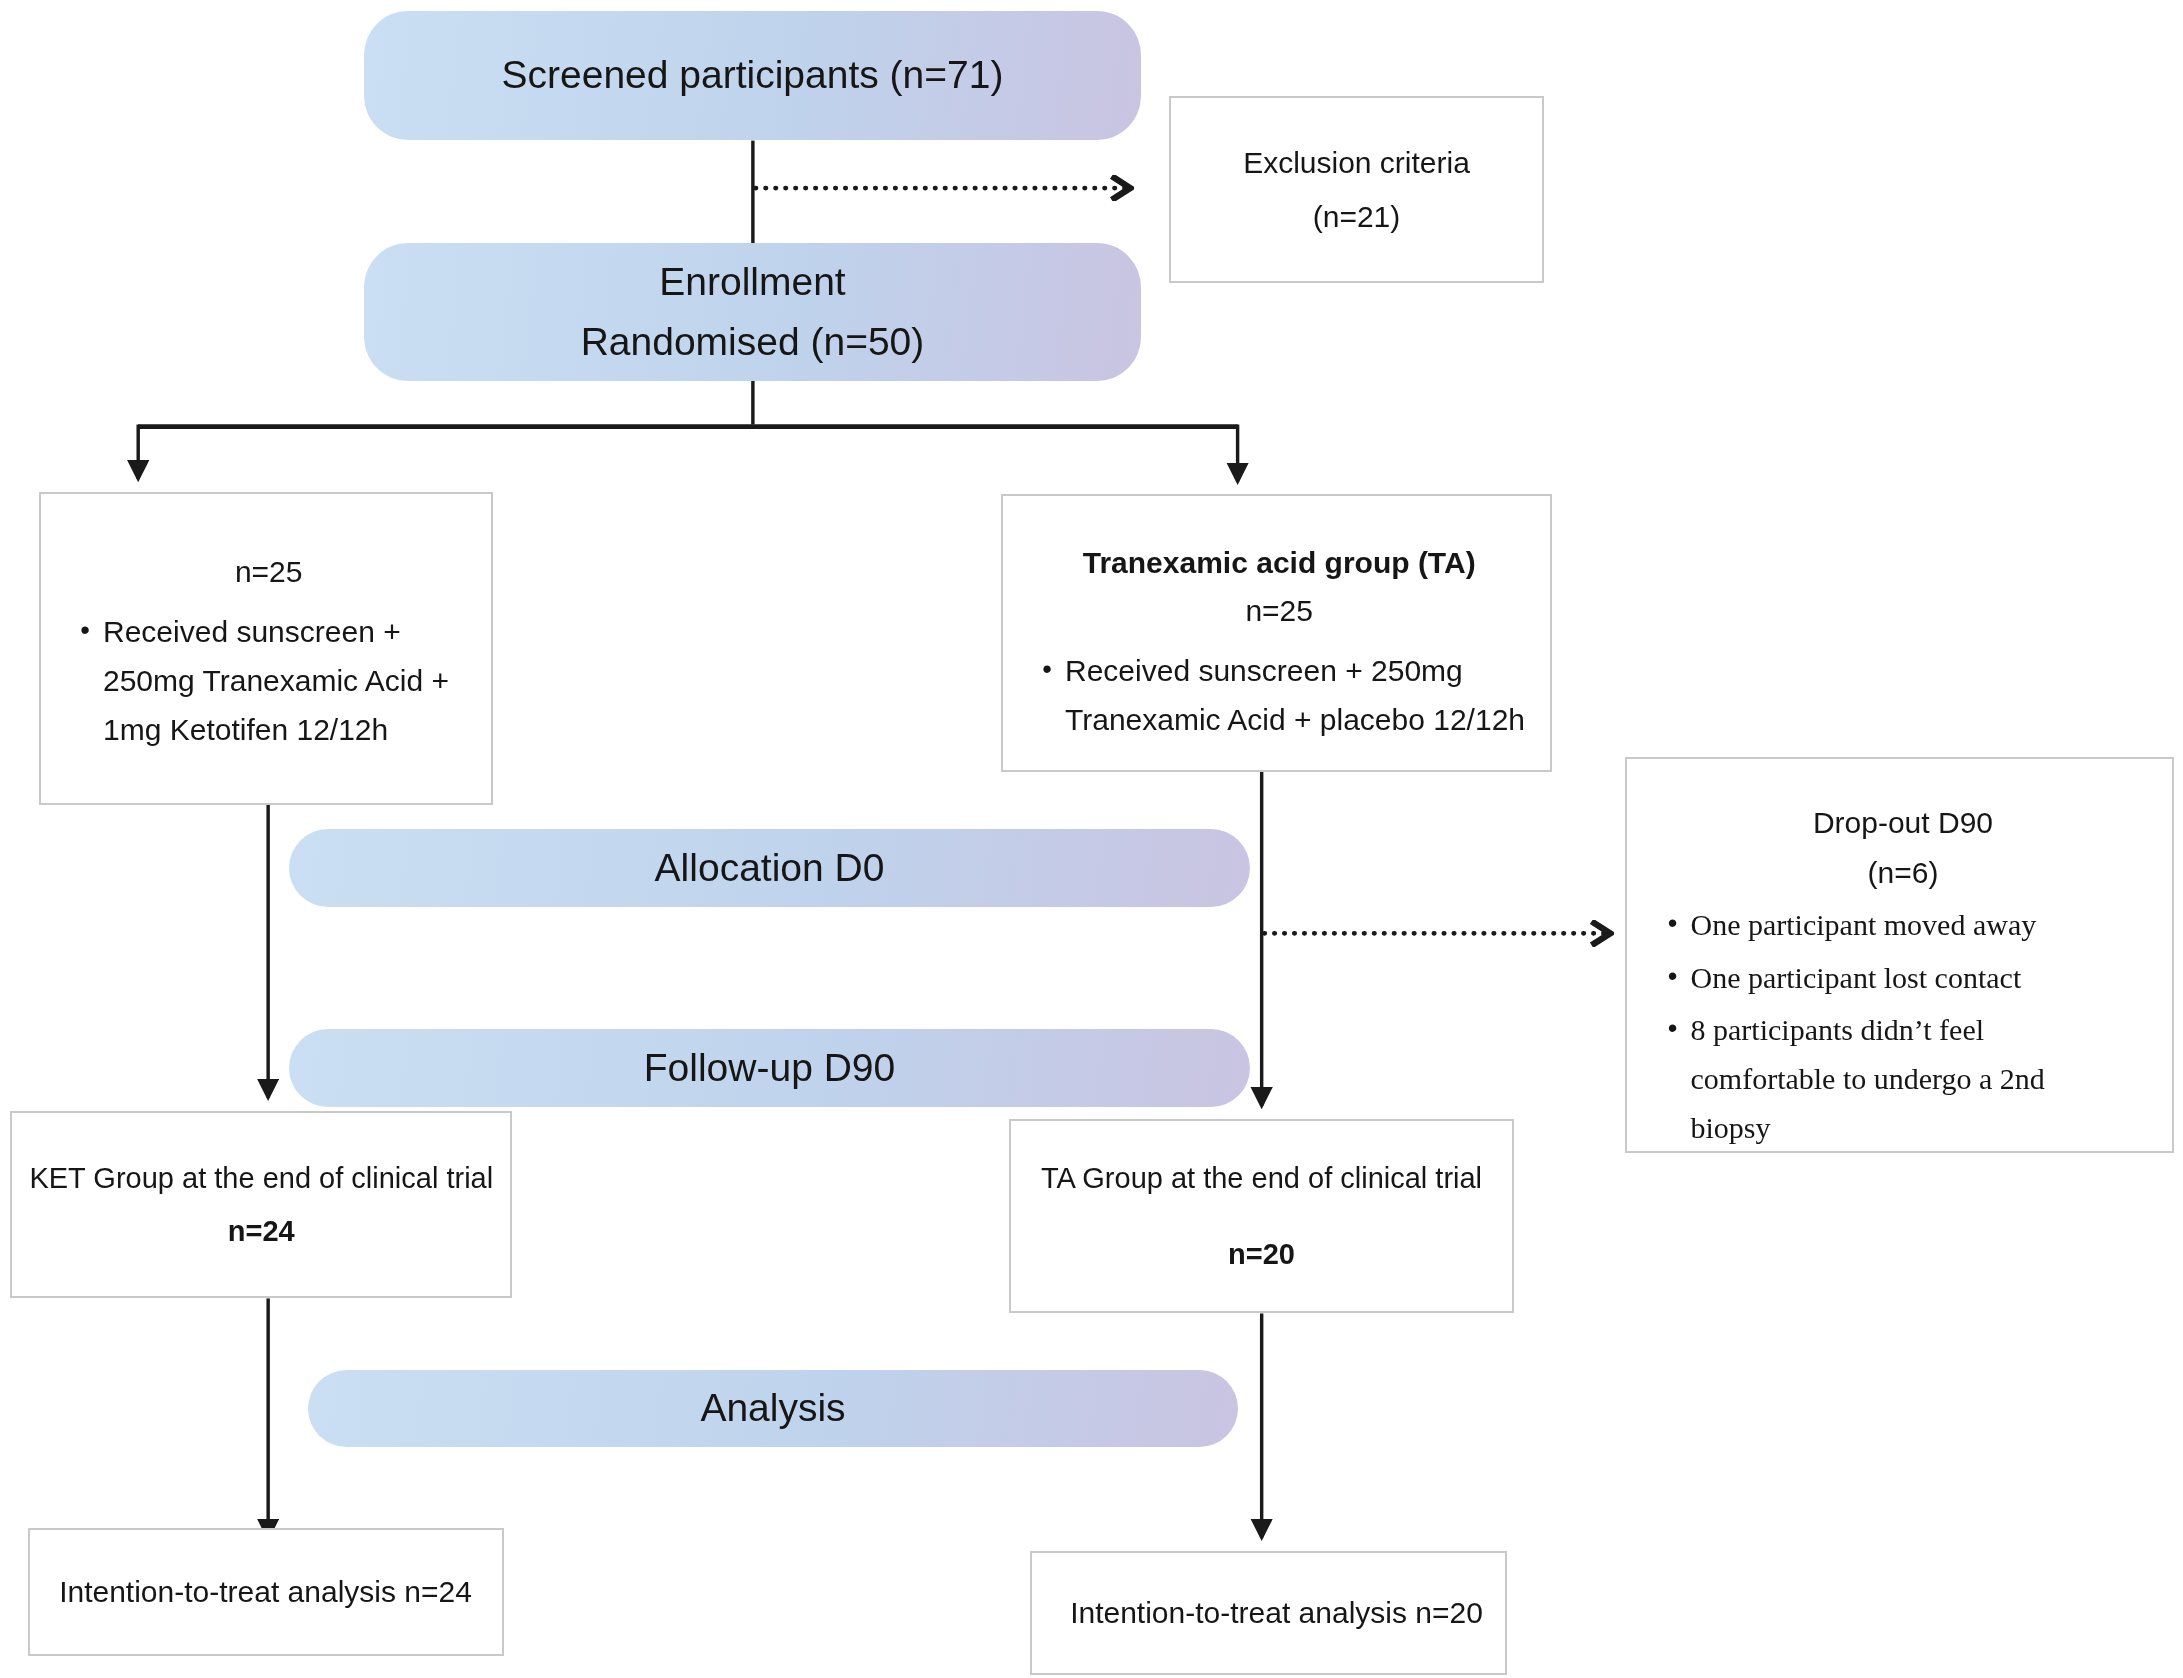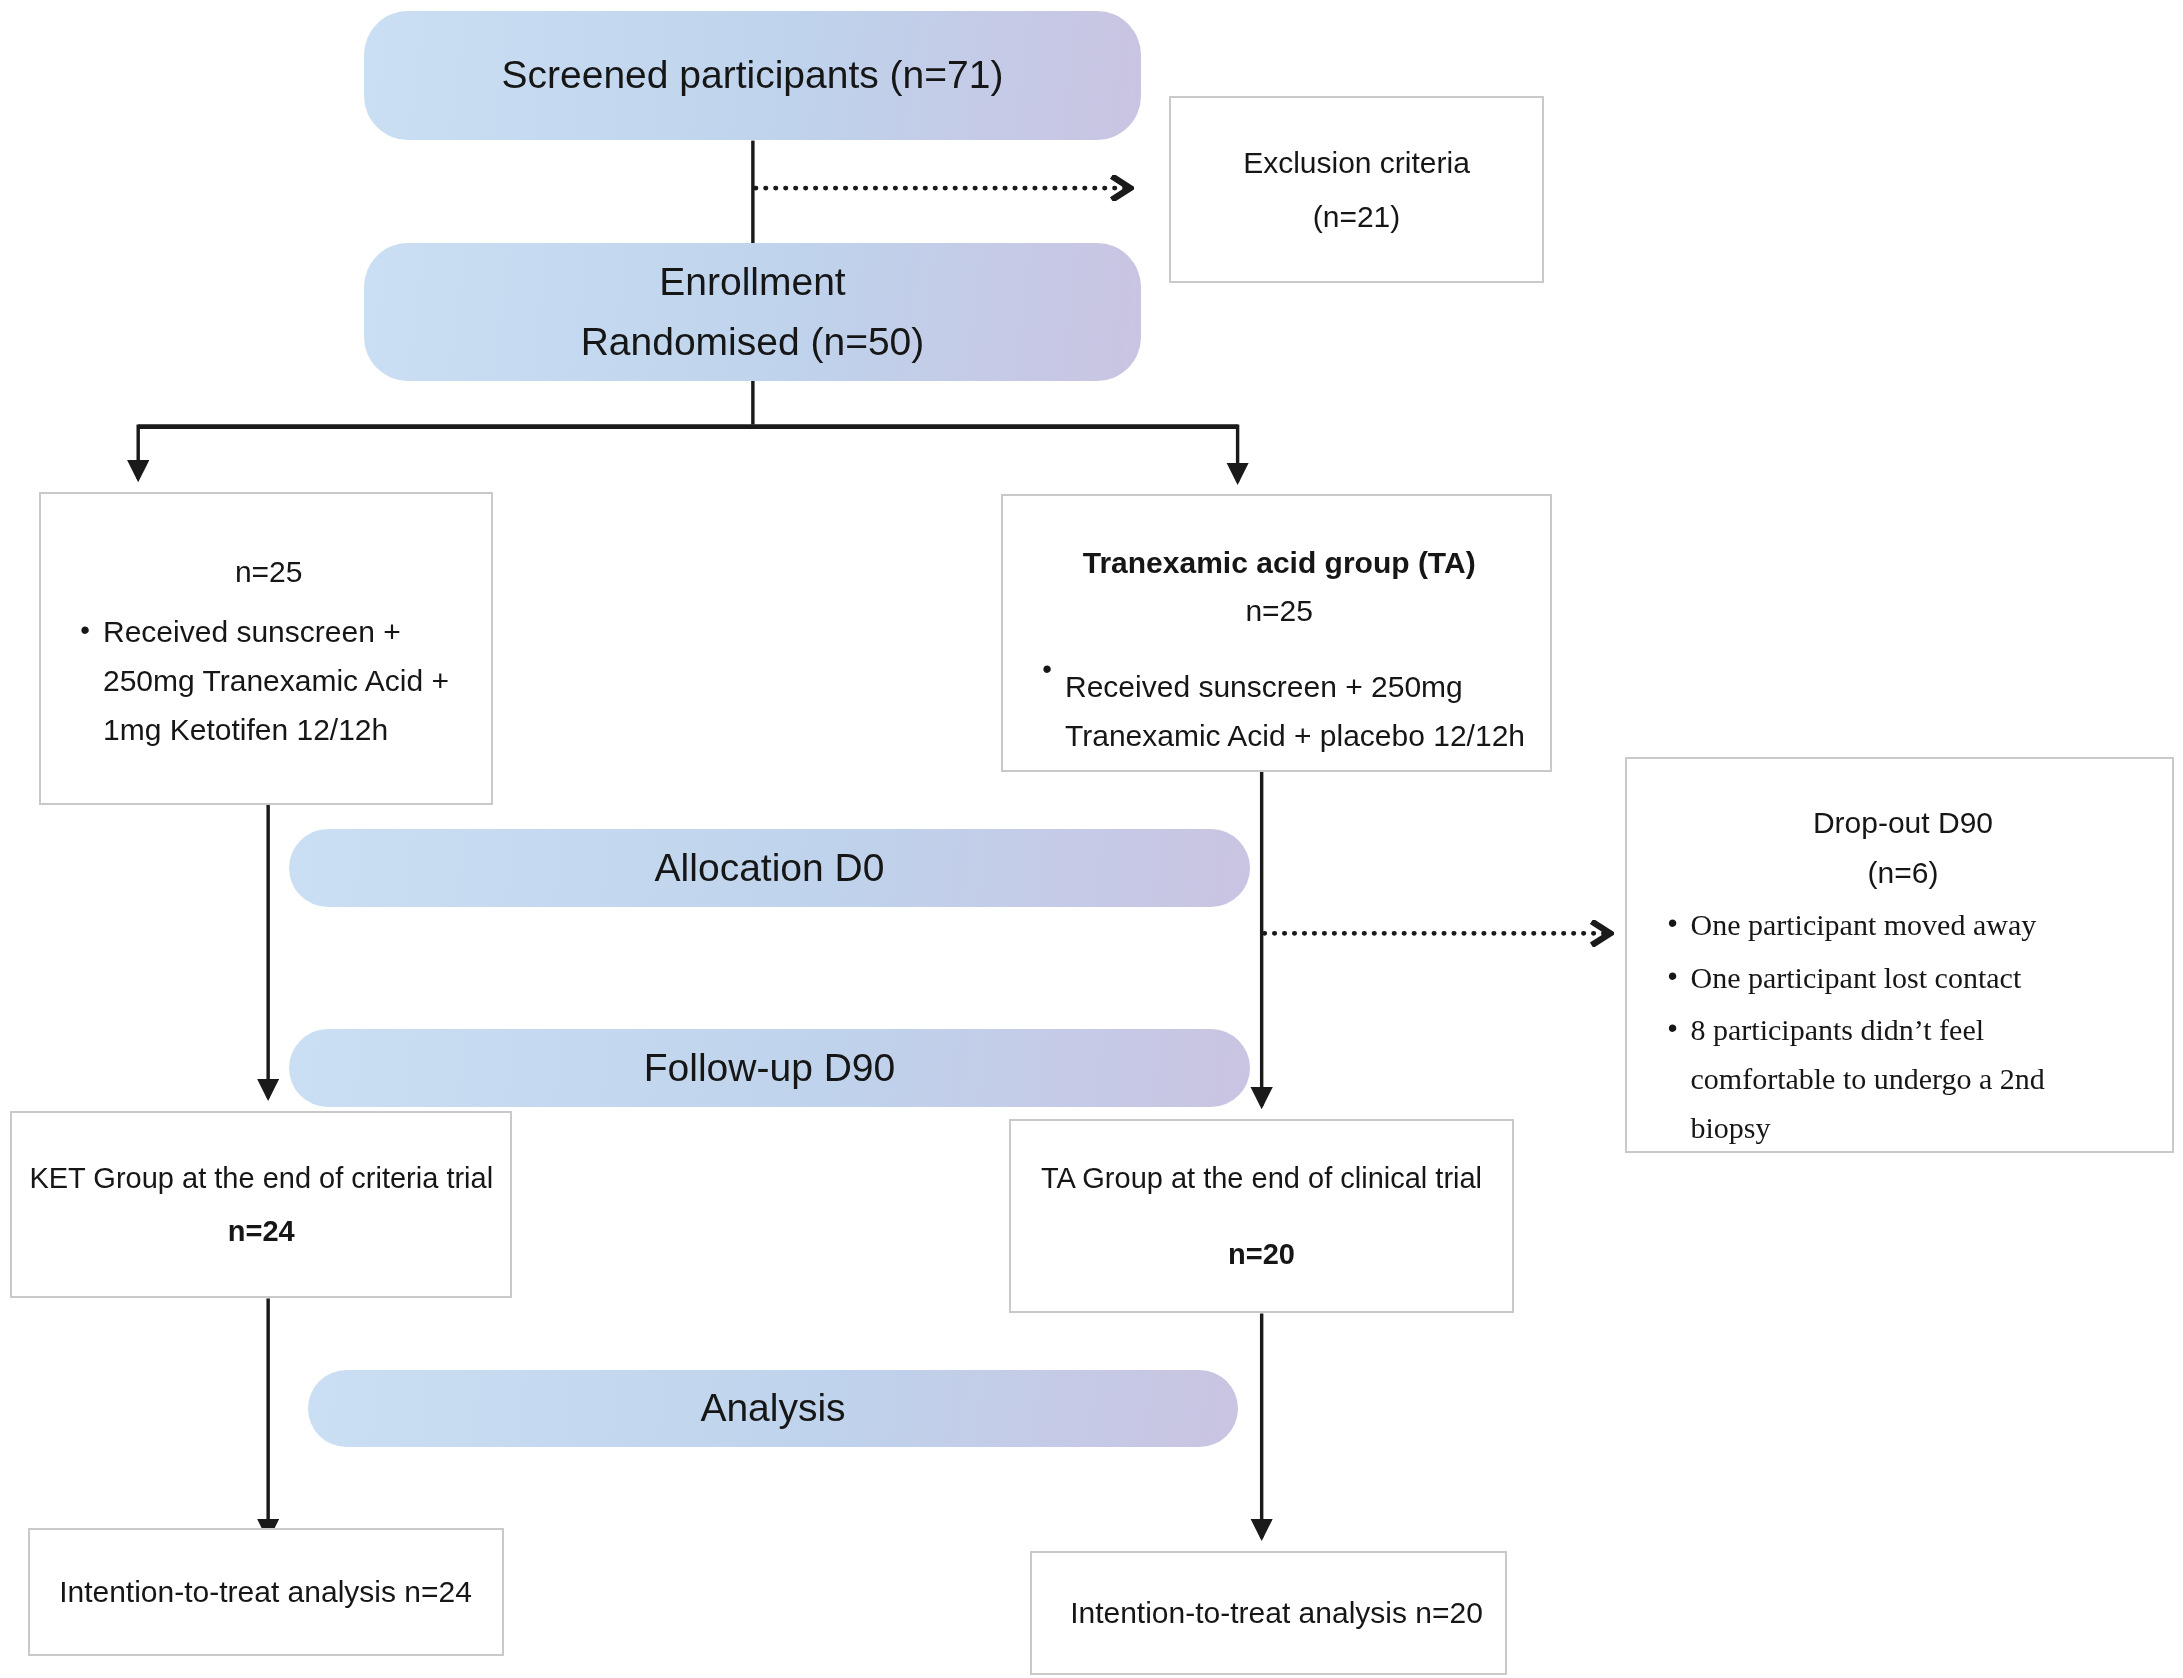--- a/index.html
+++ b/index.html
@@ -41,21 +41,21 @@
   .bullet-row{display:flex;align-items:flex-start;text-align:left;margin-top:12.4px;}
   .bullet-dot{font-size:27.5px;line-height:1.62;flex:0 0 36px;text-align:center;}
   .bullet-text{font-size:30px;line-height:1.62;}
 
   #ket-box{padding:54px 20.6px 0 26px;}
   #ta-box{padding:43px 20.6px 0 26px;}
   #dropout-box{padding:39px 20.6px 0 27.5px;}
   #dropout-box .bullet-row{margin-top:4.1px;}
   #dropout-box .bullet-text{max-width:413px;font-family:Liberation Serif, serif;}
   #ket-box .bullet-text{max-width:358px;}
-  #ta-box .bullet-text{max-width:468px;margin-top:16px;}
+  #ta-box .bullet-text{max-width:468px;}
   .single-line{font-size:30px;}
 </style>
 </head>
 <body>
 
 <svg id="connectors" width="2183" height="1679" viewBox="0 0 3175 2441">
   <defs>
     <marker id="arrow" viewBox="0 0 10 10" refX="8.5" refY="5" markerWidth="6.5" markerHeight="6.5" orient="auto-start-reverse">
       <path class="arrowhead-fill" d="M0,0 L10,5 L0,10 z"></path>
     </marker>
@@ -133,21 +133,21 @@
     <span class="bullet-dot">•</span>
     <span class="bullet-text">One participant lost contact</span>
   </div>
   <div class="bullet-row">
     <span class="bullet-dot">•</span>
     <span class="bullet-text">8 participants didn’t feel comfortable to undergo a 2nd biopsy</span>
   </div>
 </div>
 
 <div class="node box centered" id="ket-end-box" style="left:10.3px;top:1111px;width:502px;height:187px;">
-  <div class="box-line" style="font-size:29px;">KET Group at the end of criteria trial</div>
+  <div class="box-line" style="font-size:29px;">KET Group at the end of clinical trial</div>
   <div class="box-line bold" style="font-size:29px;">n=24</div>
 </div>
 
 <div class="node box centered" id="ta-end-box" style="left:1009px;top:1119px;width:505px;height:194px;gap:24px;">
   <div class="box-line" style="font-size:29px;">TA Group at the end of clinical trial</div>
   <div class="box-line bold" style="font-size:29px;">n=20</div>
 </div>
 
 <div class="node pill thin" id="analysis-pill" style="left:308px;top:1370px;width:930px;height:77px;">
   <span>Analysis</span>

